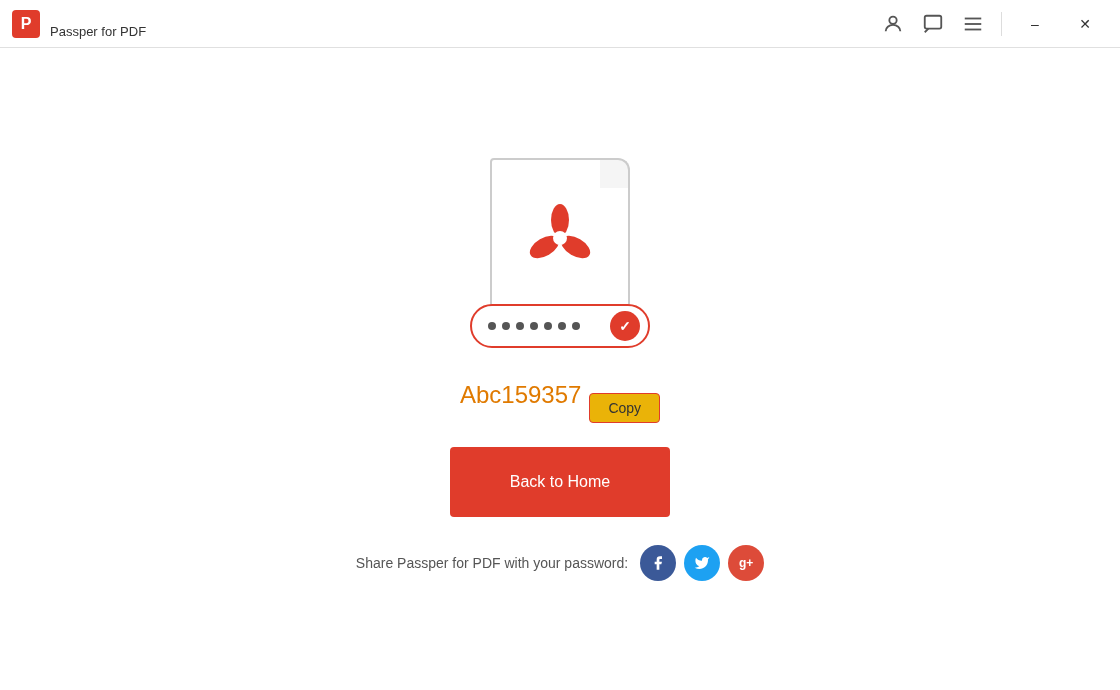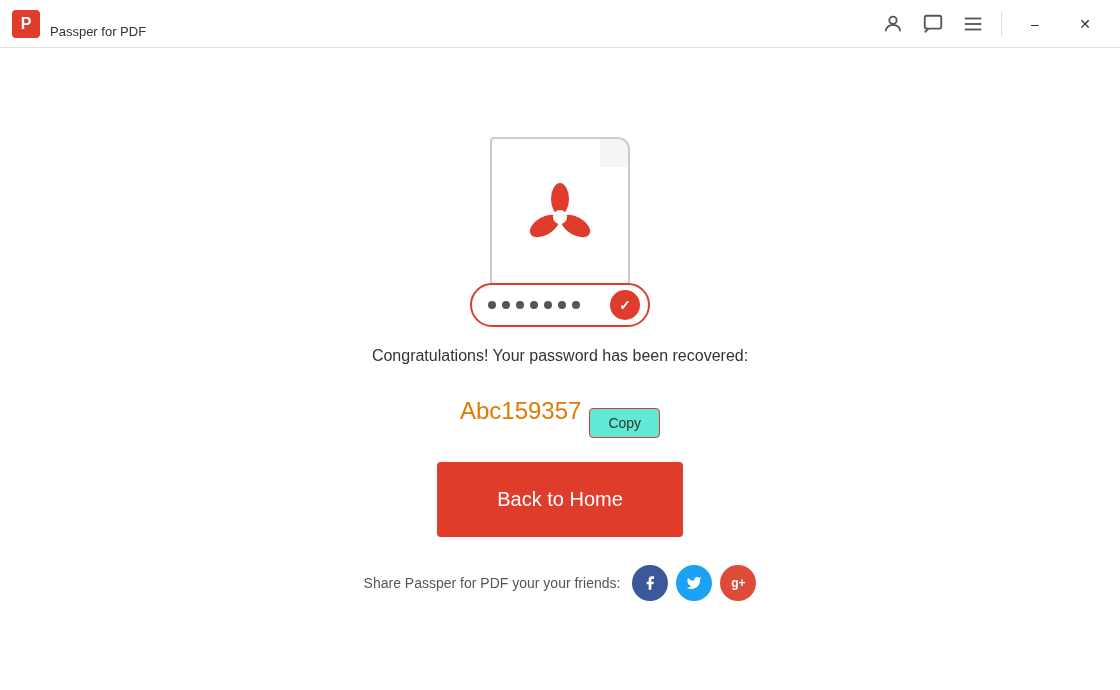--- a/index.html
+++ b/index.html
@@ -199,37 +199,37 @@
       gap: 8px;
       margin-bottom: 24px;
     }
     .password-value {
       font-size: 24px;
       color: #e07a00;
       font-weight: 500;
     }
     .copy-button {
       border: 1.5px solid #e03c2b;
-      background: #5eead4;
+      background: #eab308;
       color: #333;
       padding: 6px 18px;
       border-radius: 4px;
       font-size: 14px;
       cursor: pointer;
       margin-top: 25px;
     }
 
     
     .back-home-button {
       background: #e03c2b;
       color: #fff;
       border: none;
       border-radius: 4px;
       padding: 26px 60px;
-      font-size: 20px;
+      font-size: 16px;
       cursor: pointer;
       margin-bottom: 28px;
     }
 
     
     .share-section {
       display: flex;
       align-items: center;
       gap: 12px;
     }
@@ -318,31 +318,30 @@
         <div class="dot"></div>
         <div class="dot"></div>
         <div class="dot"></div>
         <div class="dot"></div>
         <div class="dot"></div>
       </div>
       <div class="check-circle"></div>
     </div>
   </div>
 
-  <p class="congrats-text">Congratulations! Your password has been recovered:</p>
 
   <div class="password-display">
     <span class="password-value">Abc159357</span>
     <button class="copy-button">Copy</button>
   </div>
 
   <button class="back-home-button">Back to Home</button>
 
   <div class="share-section">
-    <span class="share-text">Share Passper for PDF your your friends:</span>
+    <span class="share-text">Share Passper for PDF with your password:</span>
     <div class="social-icons">
       <div class="social-btn social-facebook">
         <svg width="16" height="16" viewBox="0 0 24 24" fill="#fff">
           <path d="M18 2h-3a5 5 0 00-5 5v3H7v4h3v8h4v-8h3l1-4h-4V7a1 1 0 011-1h3z"></path>
         </svg>
       </div>
       <div class="social-btn social-twitter">
         <svg width="16" height="16" viewBox="0 0 24 24" fill="#fff">
           <path d="M23 3a10.9 10.9 0 01-3.14 1.53 4.48 4.48 0 00-7.86 3v1A10.66 10.66 0 013 4s-4 9 5 13a11.64 11.64 0 01-7 2c9 5 20 0 20-11.5a4.5 4.5 0 00-.08-.83A7.72 7.72 0 0023 3z"></path>
         </svg>

